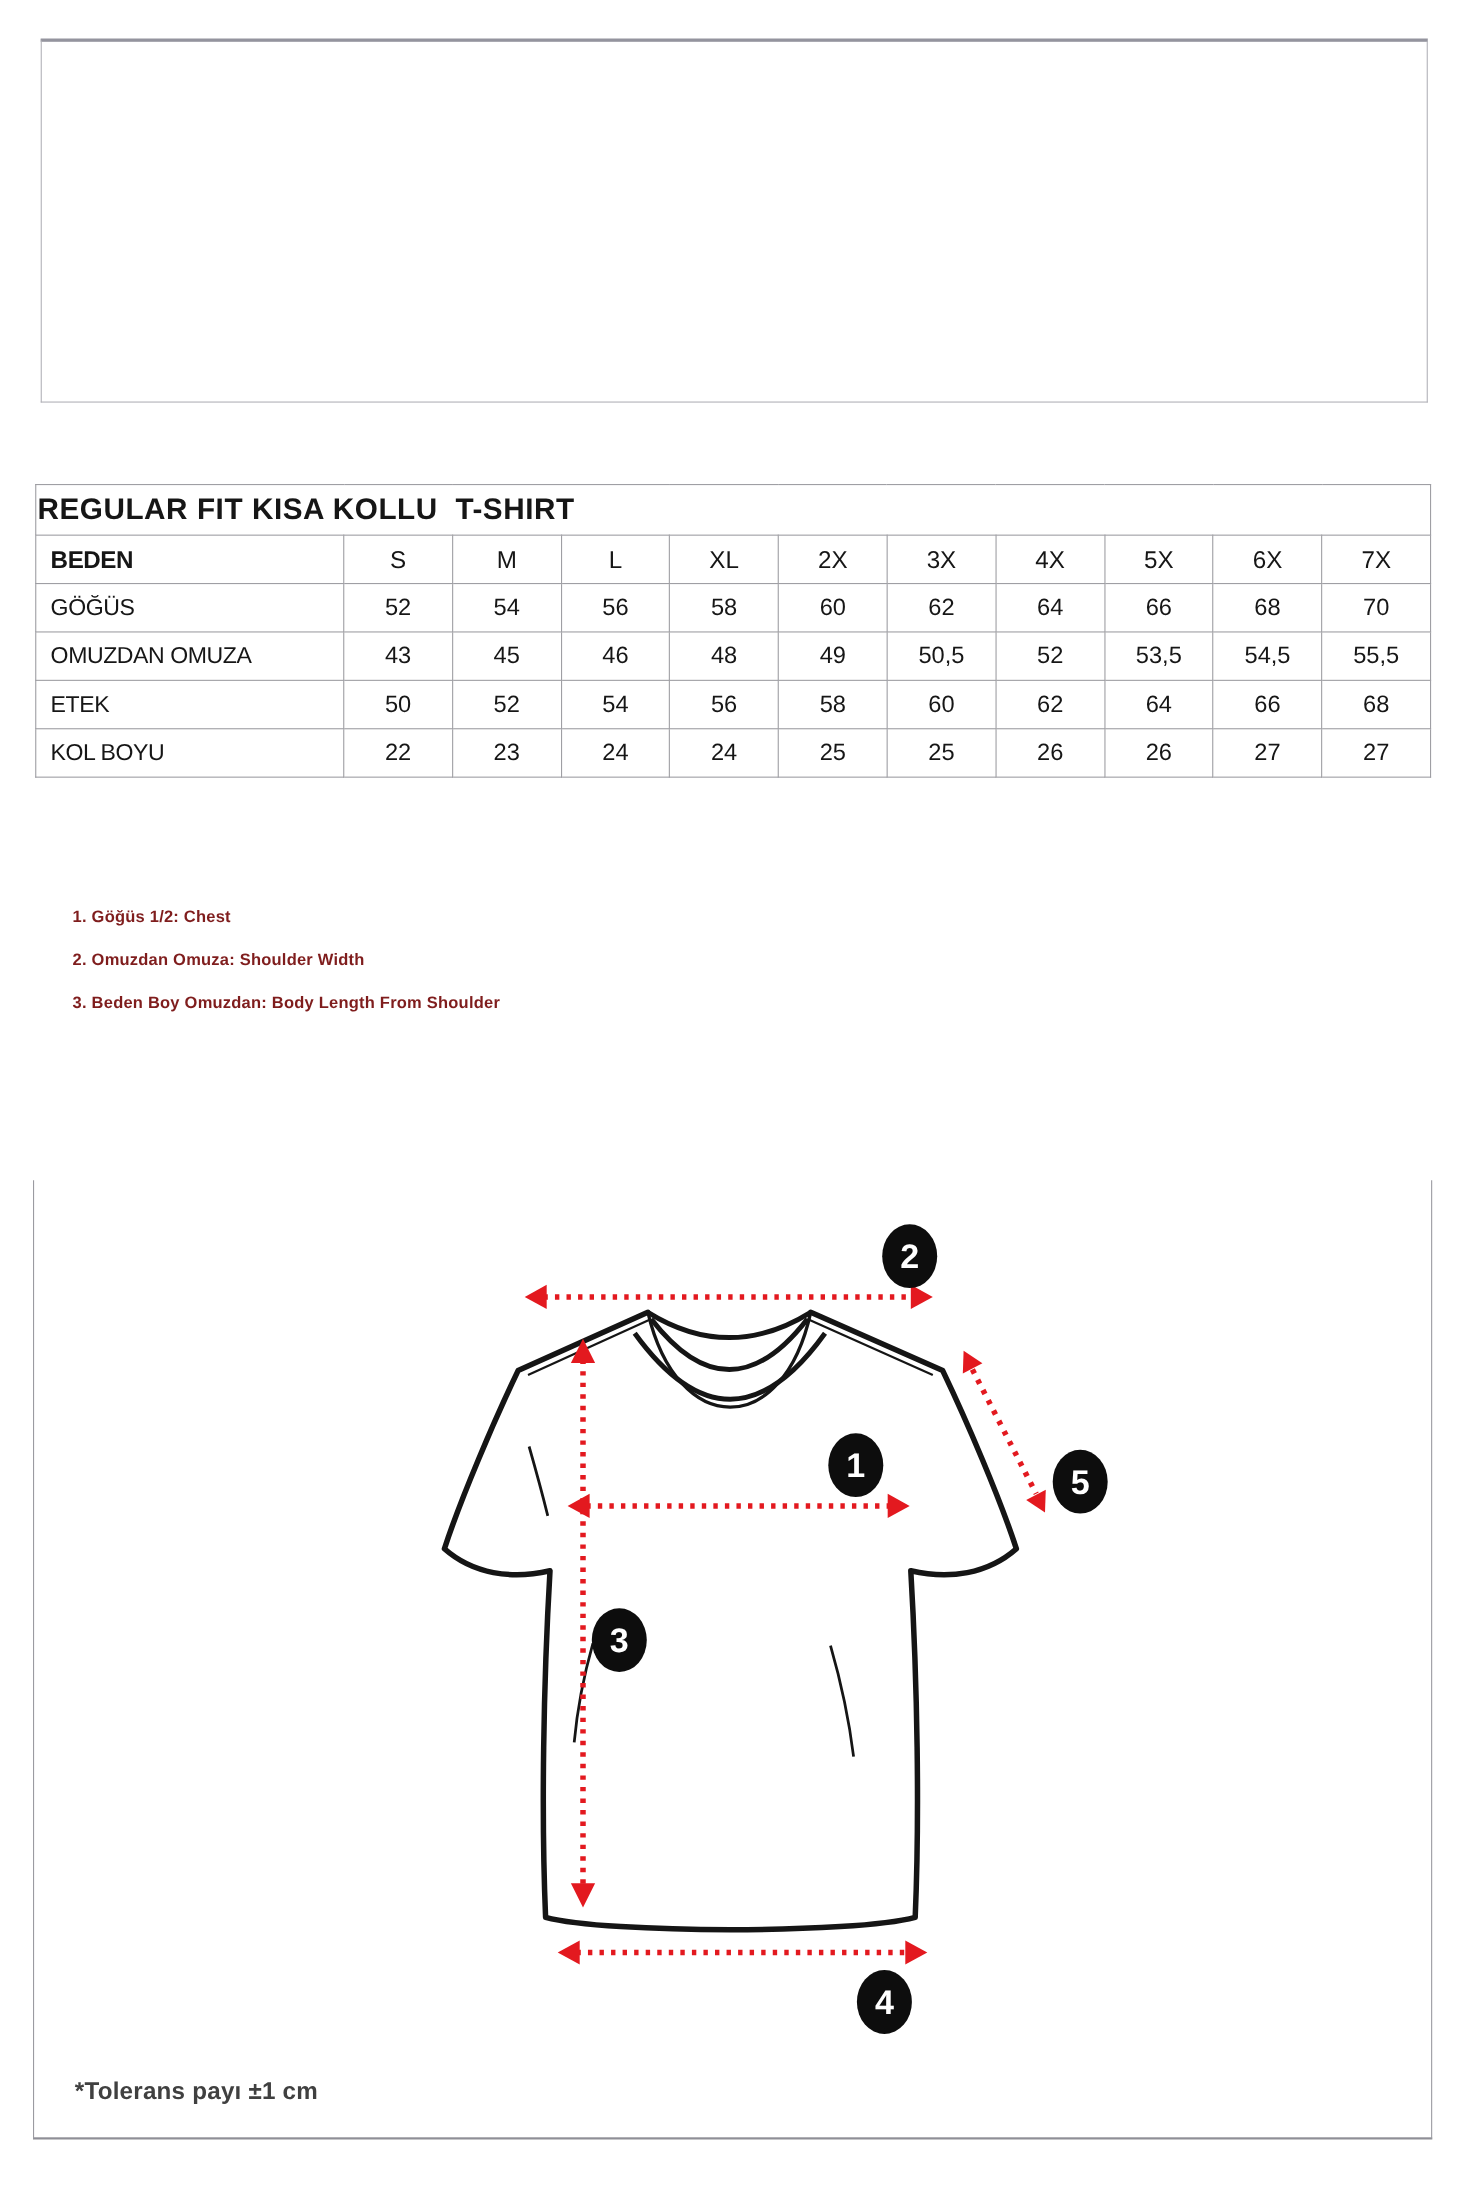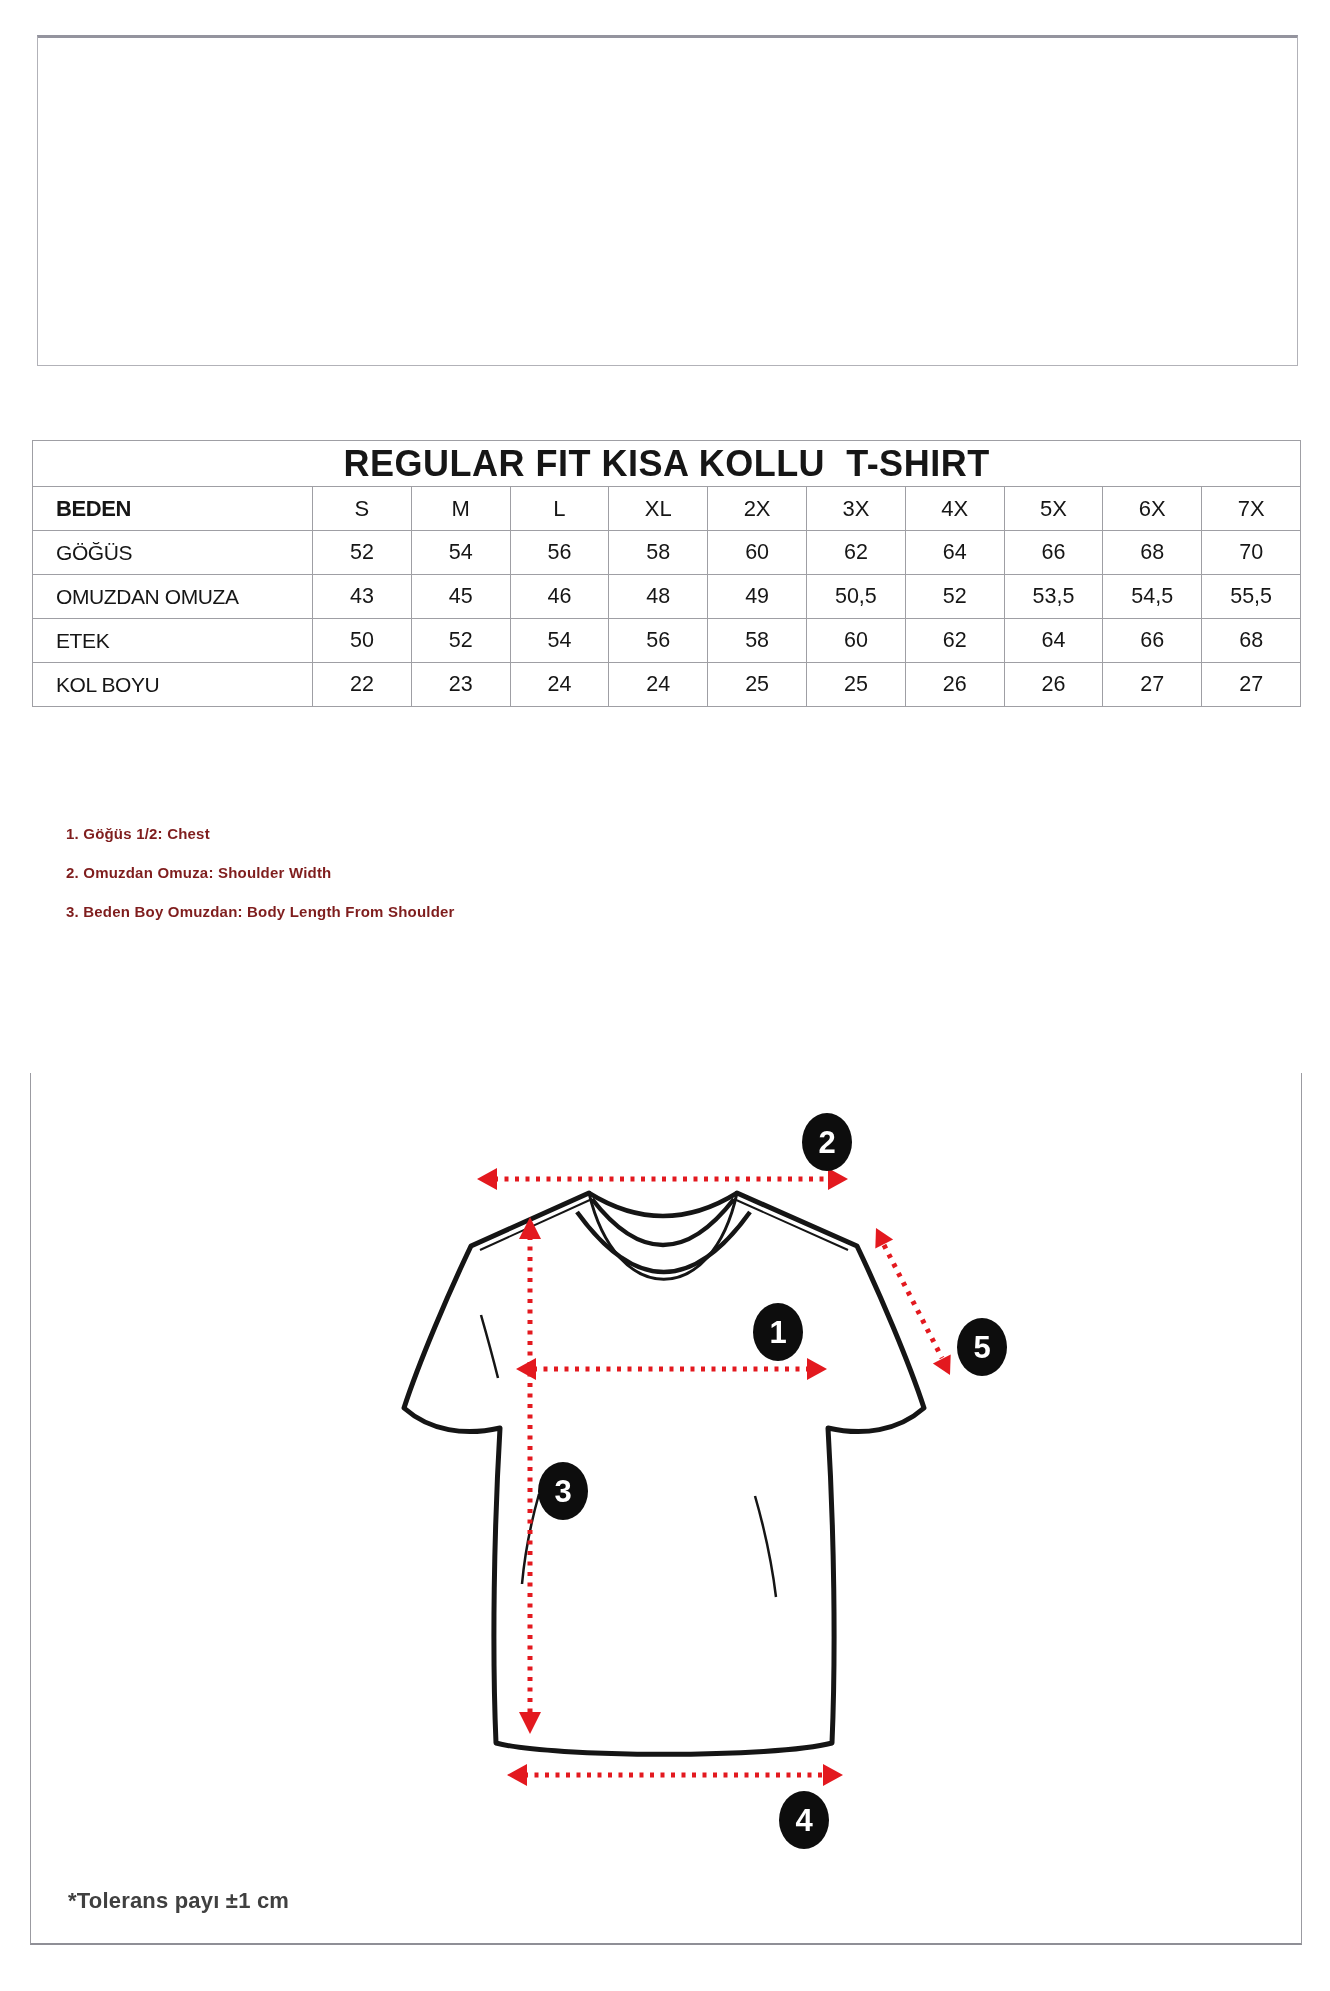--- a/index.html
+++ b/index.html
@@ -8,24 +8,24 @@
 
   
   .top-frame{position:absolute;left:37px;top:35px;width:1261px;height:331px;box-sizing:border-box;
     border:1px solid #b2b2b8;border-top:3px solid #94949e;background:#fff;}
 
   
   .table-wrap{position:absolute;left:32px;top:440px;width:1268px;}
   table.size-table{border-collapse:collapse;table-layout:fixed;width:1268px;}
   table.size-table td,table.size-table th{border:1px solid #9f9fa4;box-sizing:border-box;
     font-family:"Liberation Sans",sans-serif;color:#161616;overflow:hidden;}
-  td.title-cell{height:46px;text-align:center;font-size:36px;font-weight:700;color:#4273ae;
+  td.title-cell{height:46px;text-align:left;font-size:27px;font-weight:700;color:#4273ae;
     letter-spacing:.5px;white-space:pre;border:1px solid #8e8e93;}
   tr.data-row{height:44px;}
-  td.lbl{ text-align:left;padding-left:23px;font-size:21px;letter-spacing:-0.4px;font-weight:500;margin-left:40px;}
+  td.lbl{ text-align:left;padding-left:13px;font-size:21px;letter-spacing:-0.4px;font-weight:500;margin-left:40px;}
   td.lbl.hdr{font-weight:700;font-size:22px;}
   td.val{text-align:center;font-size:21.5px;font-weight:400;}
   td.val.hdr{font-size:22px;}
 
   
   .legend{position:absolute;left:66px;top:822px;color:#7f1d1d;font-size:15px;font-weight:600;}
   .legend .legend-item{margin-bottom:15px;line-height:24px;letter-spacing:.2px;}
 
   
   .diagram-box{position:absolute;left:30px;top:1073px;width:1272px;height:872px;box-sizing:border-box;

